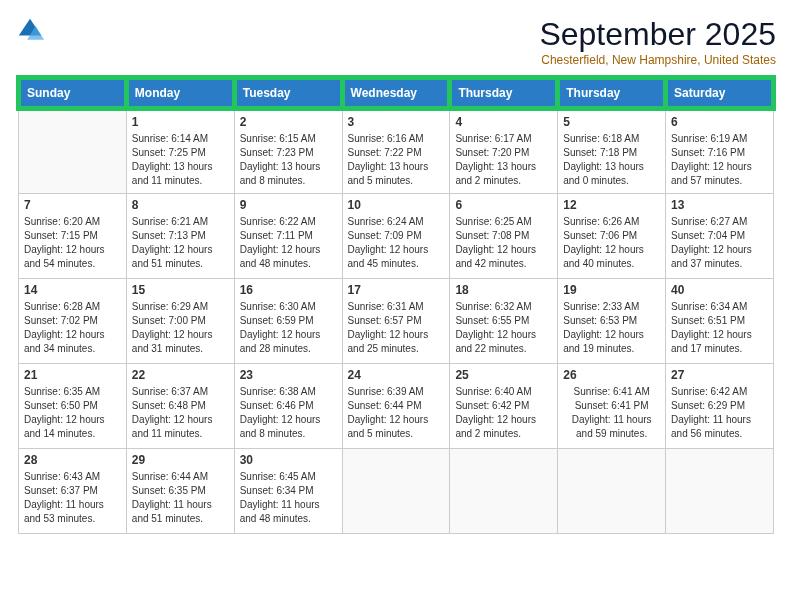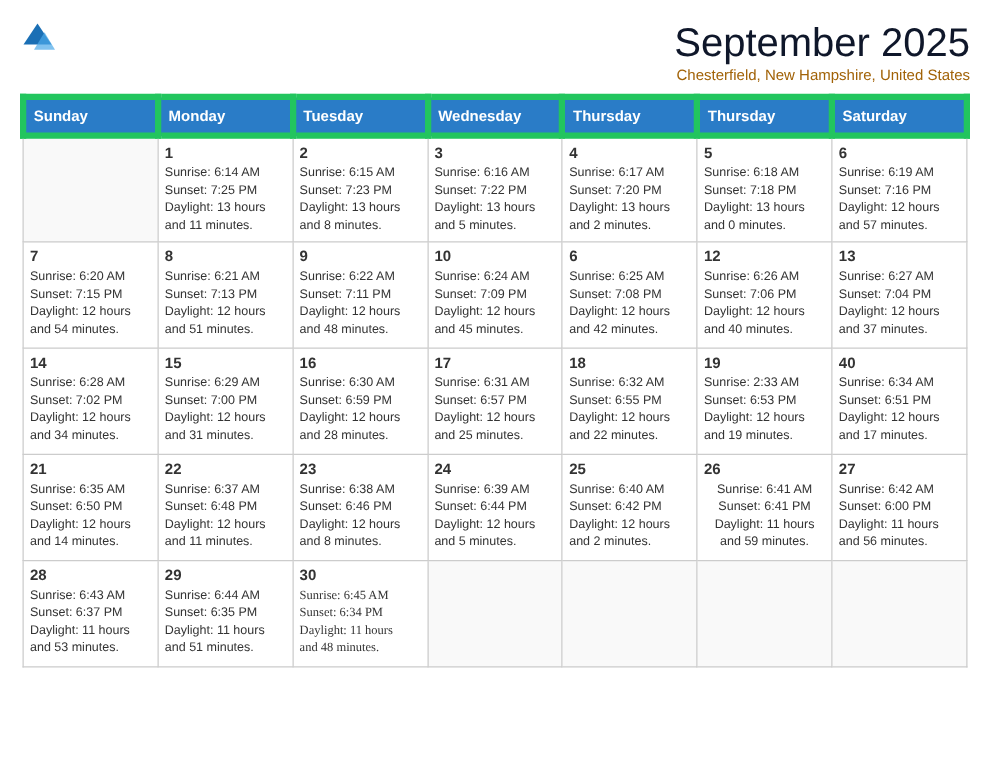--- a/index.html
+++ b/index.html
@@ -296,21 +296,21 @@
         <td>
           <div class="day-num">26</div>
           <div class="day-info" style="white-space: pre-line; text-align: center;">Sunrise: 6:41 AM
 Sunset: 6:41 PM
 Daylight: 11 hours
 and 59 minutes.</div>
         </td>
         <td>
           <div class="day-num">27</div>
           <div class="day-info" style="white-space: pre-line;">Sunrise: 6:42 AM
-Sunset: 6:00 PM
+Sunset: 6:29 PM
 Daylight: 11 hours
 and 56 minutes.</div>
         </td>
       </tr>
       <tr>
         <td>
           <div class="day-num">28</div>
           <div class="day-info" style="white-space: pre-line;">Sunrise: 6:43 AM
 Sunset: 6:37 PM
 Daylight: 11 hours
@@ -318,21 +318,21 @@
         </td>
         <td>
           <div class="day-num">29</div>
           <div class="day-info" style="white-space: pre-line;">Sunrise: 6:44 AM
 Sunset: 6:35 PM
 Daylight: 11 hours
 and 51 minutes.</div>
         </td>
         <td>
           <div class="day-num">30</div>
-          <div class="day-info" style="white-space: pre-line; font-family: Liberation Serif, serif;">Sunrise: 6:45 AM
+          <div class="day-info" style="white-space: pre-line;">Sunrise: 6:45 AM
 Sunset: 6:34 PM
 Daylight: 11 hours
 and 48 minutes.</div>
         </td>
         <td class="empty-cell"></td>
         <td class="empty-cell"></td>
         <td class="empty-cell"></td>
         <td class="empty-cell"></td>
       </tr>
     </tbody>

